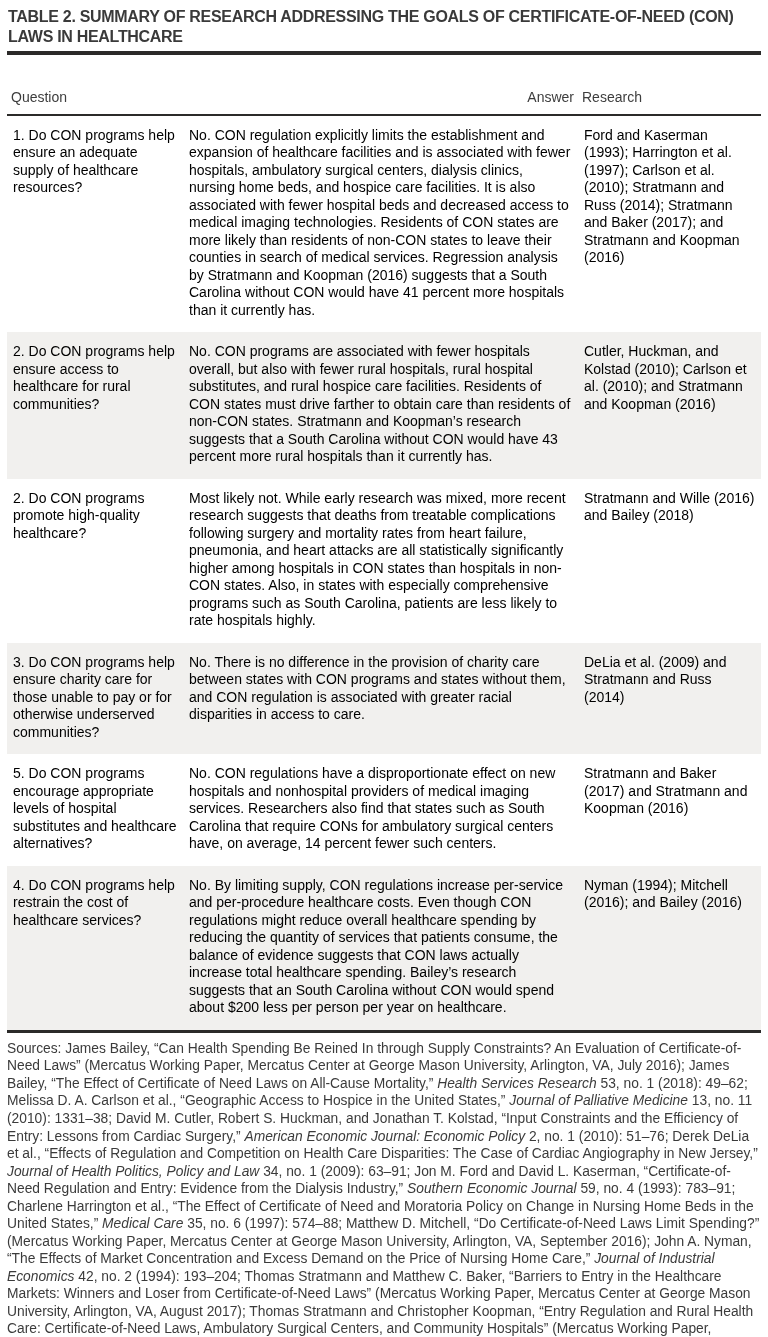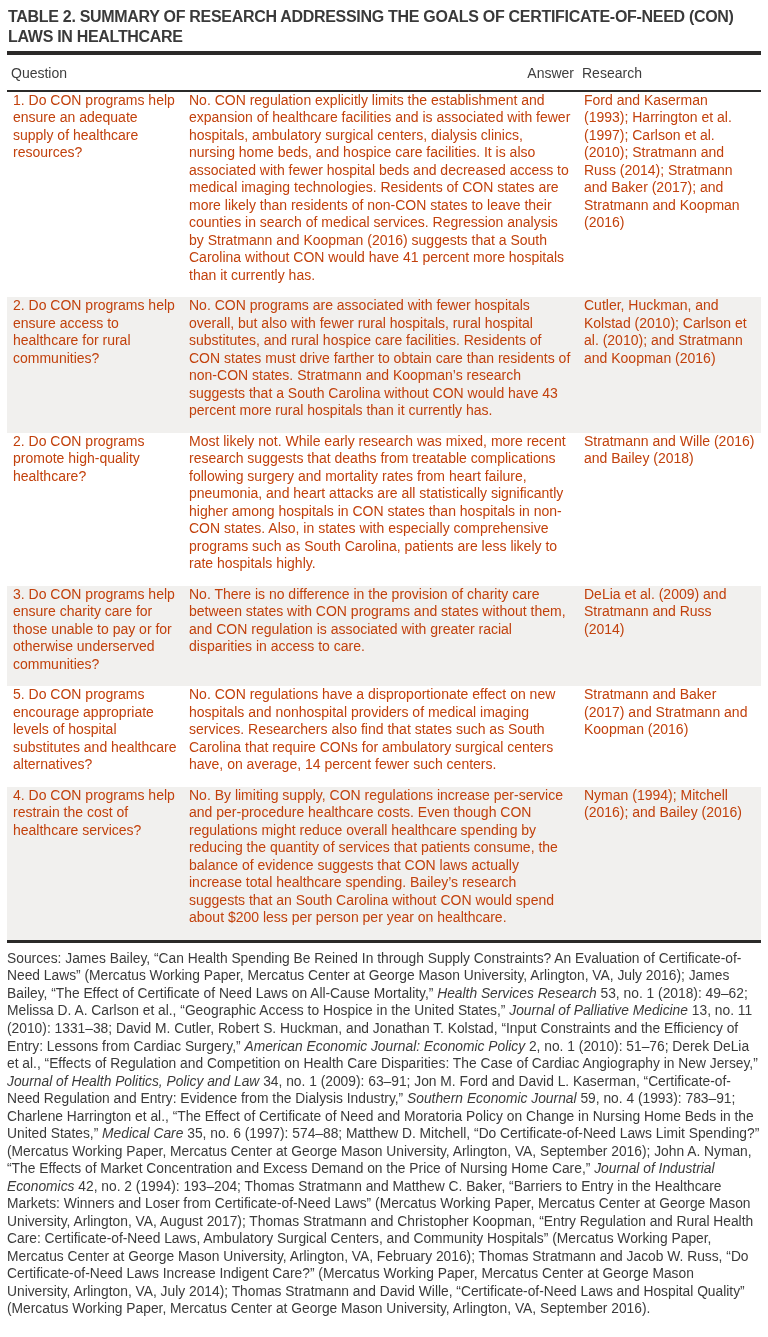--- a/index.html
+++ b/index.html
@@ -34,41 +34,42 @@
   }
   .rule-bottom {
     border: 0;
     border-top: 3px solid #2b2a29;
     margin: 0;
   }
   table.summary {
     width: 100%;
     border-collapse: collapse;
     table-layout: fixed;
+    margin-top: 24px;
   }
   table.summary col.c-question { width: 176px; }
   table.summary col.c-answer   { width: 395px; }
   table.summary col.c-research { width: 183px; }
   table.summary th {
     font-weight: 400;
     font-size: 14px;
     color: #3d3d3d;
     padding: 10px 4px 9px 4px;
     border-bottom: 2px solid #2b2a29;
     vertical-align: middle;
   }
   th.h-question { text-align: left; padding-left: 9px; }
   th.h-answer   { text-align: right; }
   th.h-research { text-align: left; }
   table.summary td {
     vertical-align: top;
     font-size: 14px;
     line-height: 1.25;
-    color: #c2410c;
-    padding: 0 6px 13px 6px;
+    color: #000000;
+    padding: 11px 6px 13px 6px;
   }
   td.cell-question { padding-left: 9px; padding-right: 10px; }
   td.cell-answer   { padding-left: 7px; padding-right: 14px; }
   td.cell-research { padding-left: 9px; padding-right: 2px; }
   tr.shaded td { background: #f1f0ee; }
   .sources {
     font-size: 13.8px;
     line-height: 1.27;
     color: #3b3b3b;
     margin-top: 7px;

